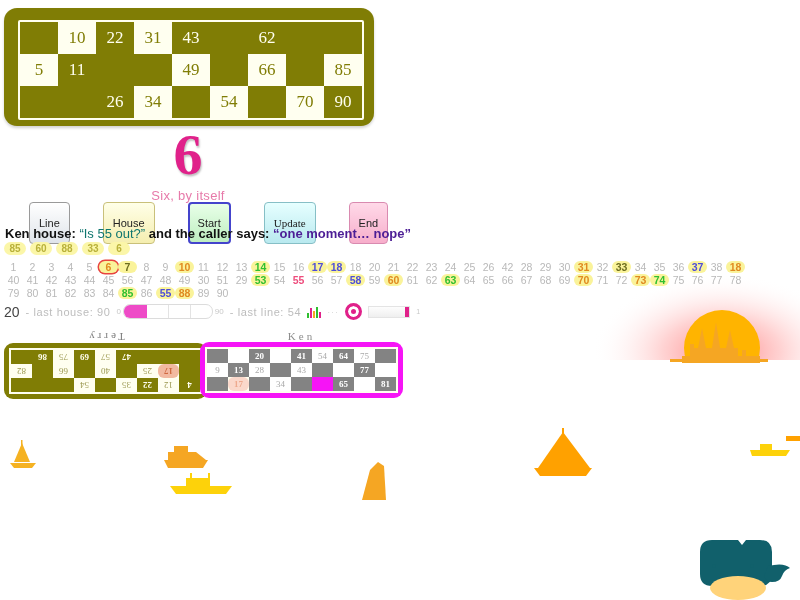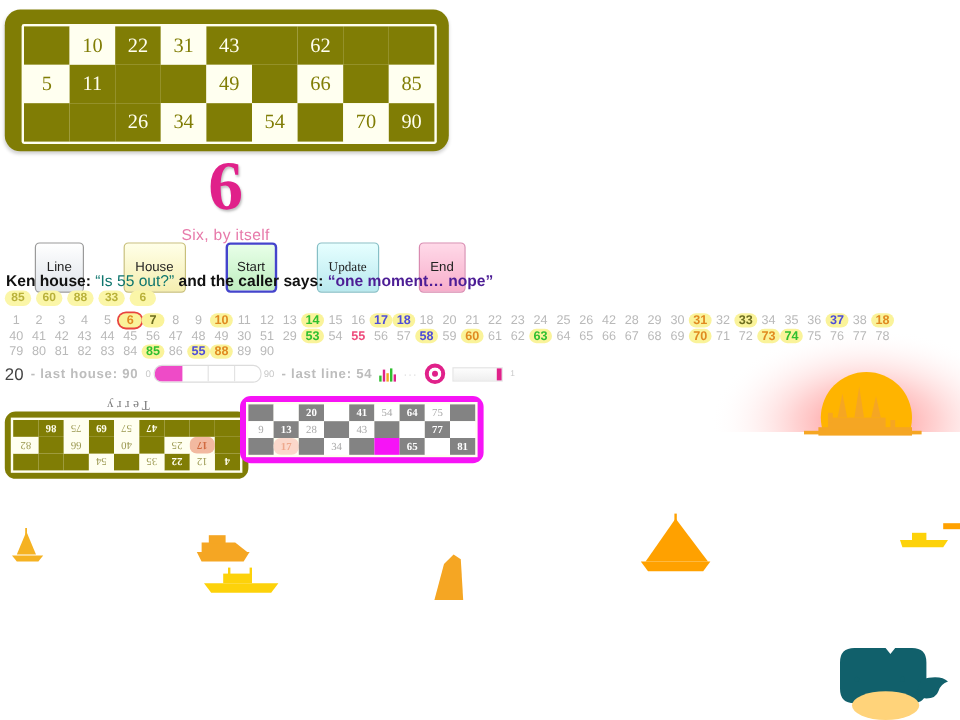--- a/index.html
+++ b/index.html
@@ -87,21 +87,21 @@
   .bcell.called-orange{color:#e08a20;font-weight:bold;background:#faf39a;border-radius:9px;}
   .bcell.current{
     color:#e08a20;font-weight:bold;background:#faf39a;border-radius:9px;
     box-shadow:0 0 0 1.5px #e8443f;
   }
   .bcell.pinkmark{color:#ee4d7d;font-weight:bold;background:transparent;}
 
   
   #status{position:absolute;left:4px;top:303px;z-index:6;display:flex;align-items:center;gap:6px;}
   #status .count{font-size:14px;color:#444;}
-  #status .lbl{font-size:11px;color:#bdbdbd;letter-spacing:.6px;font-weight:bold;}
+  #status .lbl{font-size:11px;color:#bdbdbd;letter-spacing:.6px;}
   .slider-wrap{display:flex;align-items:center;gap:2px;}
   .slider-wrap .end-lbl{font-size:8px;color:#c8c8c8;}
   .slider-track{
     width:88px;height:13px;background:#ffffff;border:1px solid #dcdcdc;border-radius:7px;
     position:relative;overflow:hidden;
   }
   .slider-fill{position:absolute;left:0;top:0;height:100%;width:26%;background:#ee4bc7;}
   .slider-tick{position:absolute;top:0;height:100%;width:1px;background:#e3e3e3;}
   .mini-bars{display:flex;align-items:flex-end;gap:1px;height:12px;}
   .mini-bars i{width:2px;display:block;}
@@ -462,20 +462,21 @@
               </tr>
             </tbody>
           </table>
       </div>
     </div>
     <div class="player-name">Terry</div>
   </div>
 </div>
 
 <div class="player-card" id="card-ken">
+  <div class="player-name">Ken</div>
   <div class="pc-frame">
     <div class="pc-inner">
       <table class="mini">
           <tbody id="ken-body">
             <tr>
               <td class="blank"></td>
               <td class="off"></td>
               <td class="on">20</td>
               <td class="off"></td>
               <td class="on">41</td>

